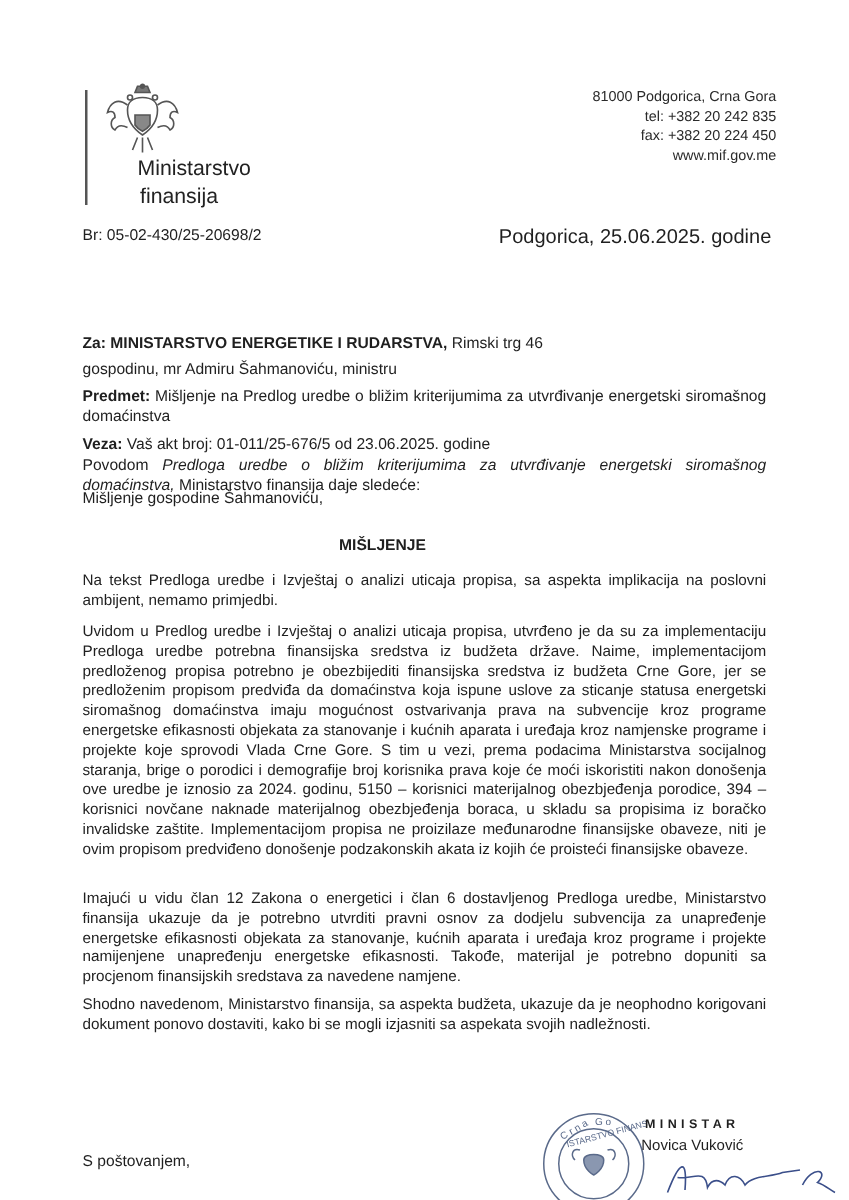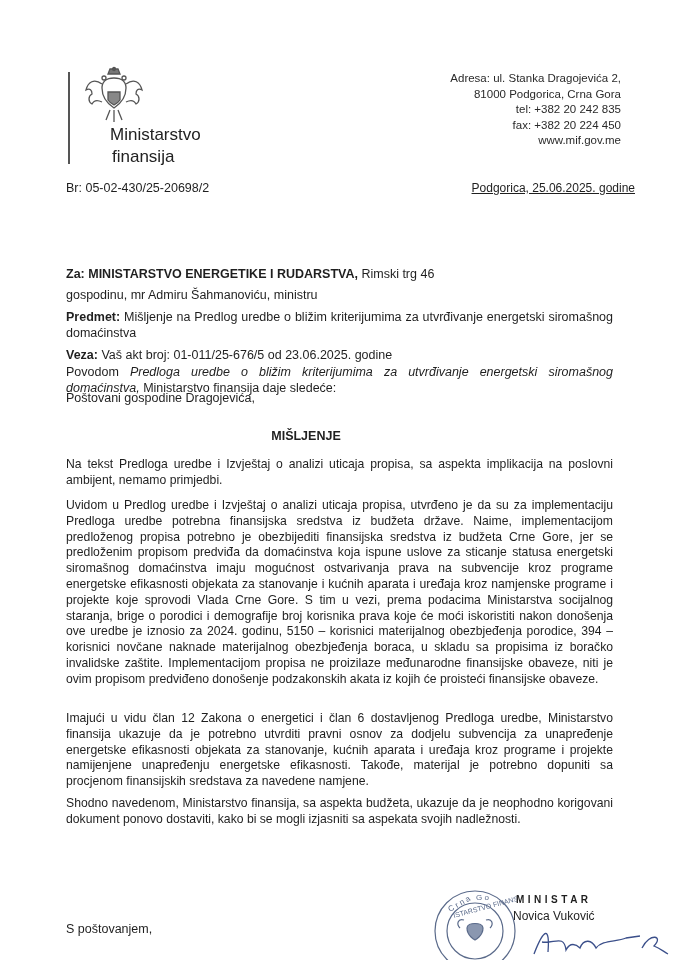--- a/index.html
+++ b/index.html
@@ -3,21 +3,21 @@
 <meta charset="utf-8">
 <style>
   html, body { margin: 0; padding: 0; background: #ffffff; }
   body { width: 679px; height: 960px; position: relative; overflow: hidden; font-family: "Liberation Sans", sans-serif; color: #1f1f1f; }
   .abs { position: absolute; }
   .logo-bar { left: 68px; top: 72px; width: 2px; height: 92px; background: #555; }
   .crest { left: 84px; top: 66px; width: 60px; height: 62px; }
   .ministry-name { left: 82px; top: 124px; font-size: 17px; line-height: 22px; color: #222; margin-left: 28px; }
   .address { right: 58px; top: 71px; text-align: right; font-size: 11.5px; line-height: 15.5px; color: #2a2a2a; }
   .ref { left: 66px; top: 181px; font-size: 12.5px; }
-  .date { right: 44px; top: 181px; font-size: 12px; text-decoration: underline; }
+  .date { right: 62px; top: 181px; font-size: 16px; }
   .body-text { left: 66px; width: 547px; font-size: 12.2px; line-height: 15.8px; text-align: justify; }
   .line { font-size: 12.5px; margin-top: 48px; }
   b { font-weight: bold; }
   i { font-style: italic; }
   .heading { left: 0; width: 612px; top: 429px; text-align: center; font-weight: bold; font-size: 12.5px; }
   .signoff-title { left: 516px; top: 894px; font-weight: bold; font-size: 10px; letter-spacing: 3.5px; }
   .signoff-name { left: 513px; top: 909px; font-size: 12px; }
   .stamp { left: 432px; top: 888px; width: 86px; height: 86px; }
   .signature { left: 530px; top: 924px; width: 140px; height: 36px; }
 </style>
@@ -36,21 +36,20 @@
     <path d="M26 44 l-4 10 M34 44 l4 10 M30 44 v12"></path>
     <circle cx="20" cy="12" r="2"></circle>
       <circle cx="40" cy="12" r="2"></circle>
   </g>
 </svg>
 <div class="abs ministry-name">
   <div>Ministarstvo</div>
   <div style="padding-left:2px;">finansija</div>
 </div>
 <div class="abs address">
-  <div>Adresa: ul. Stanka Dragojevića 2,</div>
   <div>81000 Podgorica, Crna Gora</div>
   <div>tel: +382 20 242 835</div>
   <div>fax: +382 20 224 450</div>
   <div>www.mif.gov.me</div>
 </div>
 
 <div class="abs ref">Br: 05-02-430/25-20698/2</div>
 <div class="abs date">Podgorica, 25.06.2025. godine</div>
 
 <div class="abs body-text line" style="top:219px;">
@@ -58,21 +57,21 @@
   <b>MINISTARSTVO ENERGETIKE I RUDARSTVA,</b><span> Rimski trg 46</span>
 </div>
 <div class="abs body-text line" style="top:240px;">gospodinu, mr Admiru Šahmanoviću, ministru</div>
 <div class="abs body-text line" style="top:261px; line-height:16px;">
   <b>Predmet:</b><span> Mišljenje na Predlog uredbe o bližim kriterijumima za utvrđivanje energetski siromašnog domaćinstva</span>
 </div>
 <div class="abs body-text line" style="top:300px;">
   <b>Veza:</b><span> Vaš akt broj: 01-011/25-676/5 od 23.06.2025. godine</span>
 </div>
 
-<div class="abs body-text line" style="top:343px;">Poštovani gospodine Dragojevića,</div>
+<div class="abs body-text line" style="top:343px;">Mišljenje gospodine Šahmanoviću,</div>
 <div class="abs body-text" style="top:364px; line-height:16px; font-size:12.5px;">
   <span>Povodom </span><i>Predloga uredbe o bližim kriterijumima za utvrđivanje energetski siromašnog domaćinstva,</i><span> Ministarstvo finansija daje sledeće:</span>
 </div>
 
 <div class="abs heading">MIŠLJENJE</div>
 
 <div class="abs body-text" style="top:457px;">Na tekst Predloga uredbe i Izvještaj o analizi uticaja propisa, sa aspekta implikacija na poslovni ambijent, nemamo primjedbi.</div>
 <div class="abs body-text" style="top:498px;">Uvidom u Predlog uredbe i Izvještaj o analizi uticaja propisa, utvrđeno je da su za implementaciju Predloga uredbe potrebna finansijska sredstva iz budžeta države. Naime, implementacijom predloženog propisa potrebno je obezbijediti finansijska sredstva iz budžeta Crne Gore, jer se predloženim propisom predviđa da domaćinstva koja ispune uslove za sticanje statusa energetski siromašnog domaćinstva imaju mogućnost ostvarivanja prava na subvencije kroz programe energetske efikasnosti objekata za stanovanje i kućnih aparata i uređaja kroz namjenske programe i projekte koje sprovodi Vlada Crne Gore. S tim u vezi, prema podacima Ministarstva socijalnog staranja, brige o porodici i demografije broj korisnika prava koje će moći iskoristiti nakon donošenja ove uredbe je iznosio za 2024. godinu, 5150 – korisnici materijalnog obezbjeđenja porodice, 394 – korisnici novčane naknade materijalnog obezbjeđenja boraca, u skladu sa propisima iz boračko invalidske zaštite. Implementacijom propisa ne proizilaze međunarodne finansijske obaveze, niti je ovim propisom predviđeno donošenje podzakonskih akata iz kojih će proisteći finansijske obaveze.</div>
 <div class="abs body-text" style="top:711px;">Imajući u vidu član 12 Zakona o energetici i član 6 dostavljenog Predloga uredbe, Ministarstvo finansija ukazuje da je potrebno utvrditi pravni osnov za dodjelu subvencija za unapređenje energetske efikasnosti objekata za stanovanje, kućnih aparata i uređaja kroz programe i projekte namijenjene unapređenju energetske efikasnosti. Takođe, materijal je potrebno dopuniti sa procjenom finansijskih sredstava za navedene namjene.</div>
 <div class="abs body-text" style="top:796px;">Shodno navedenom, Ministarstvo finansija, sa aspekta budžeta, ukazuje da je neophodno korigovani dokument ponovo dostaviti, kako bi se mogli izjasniti sa aspekata svojih nadležnosti.</div>

